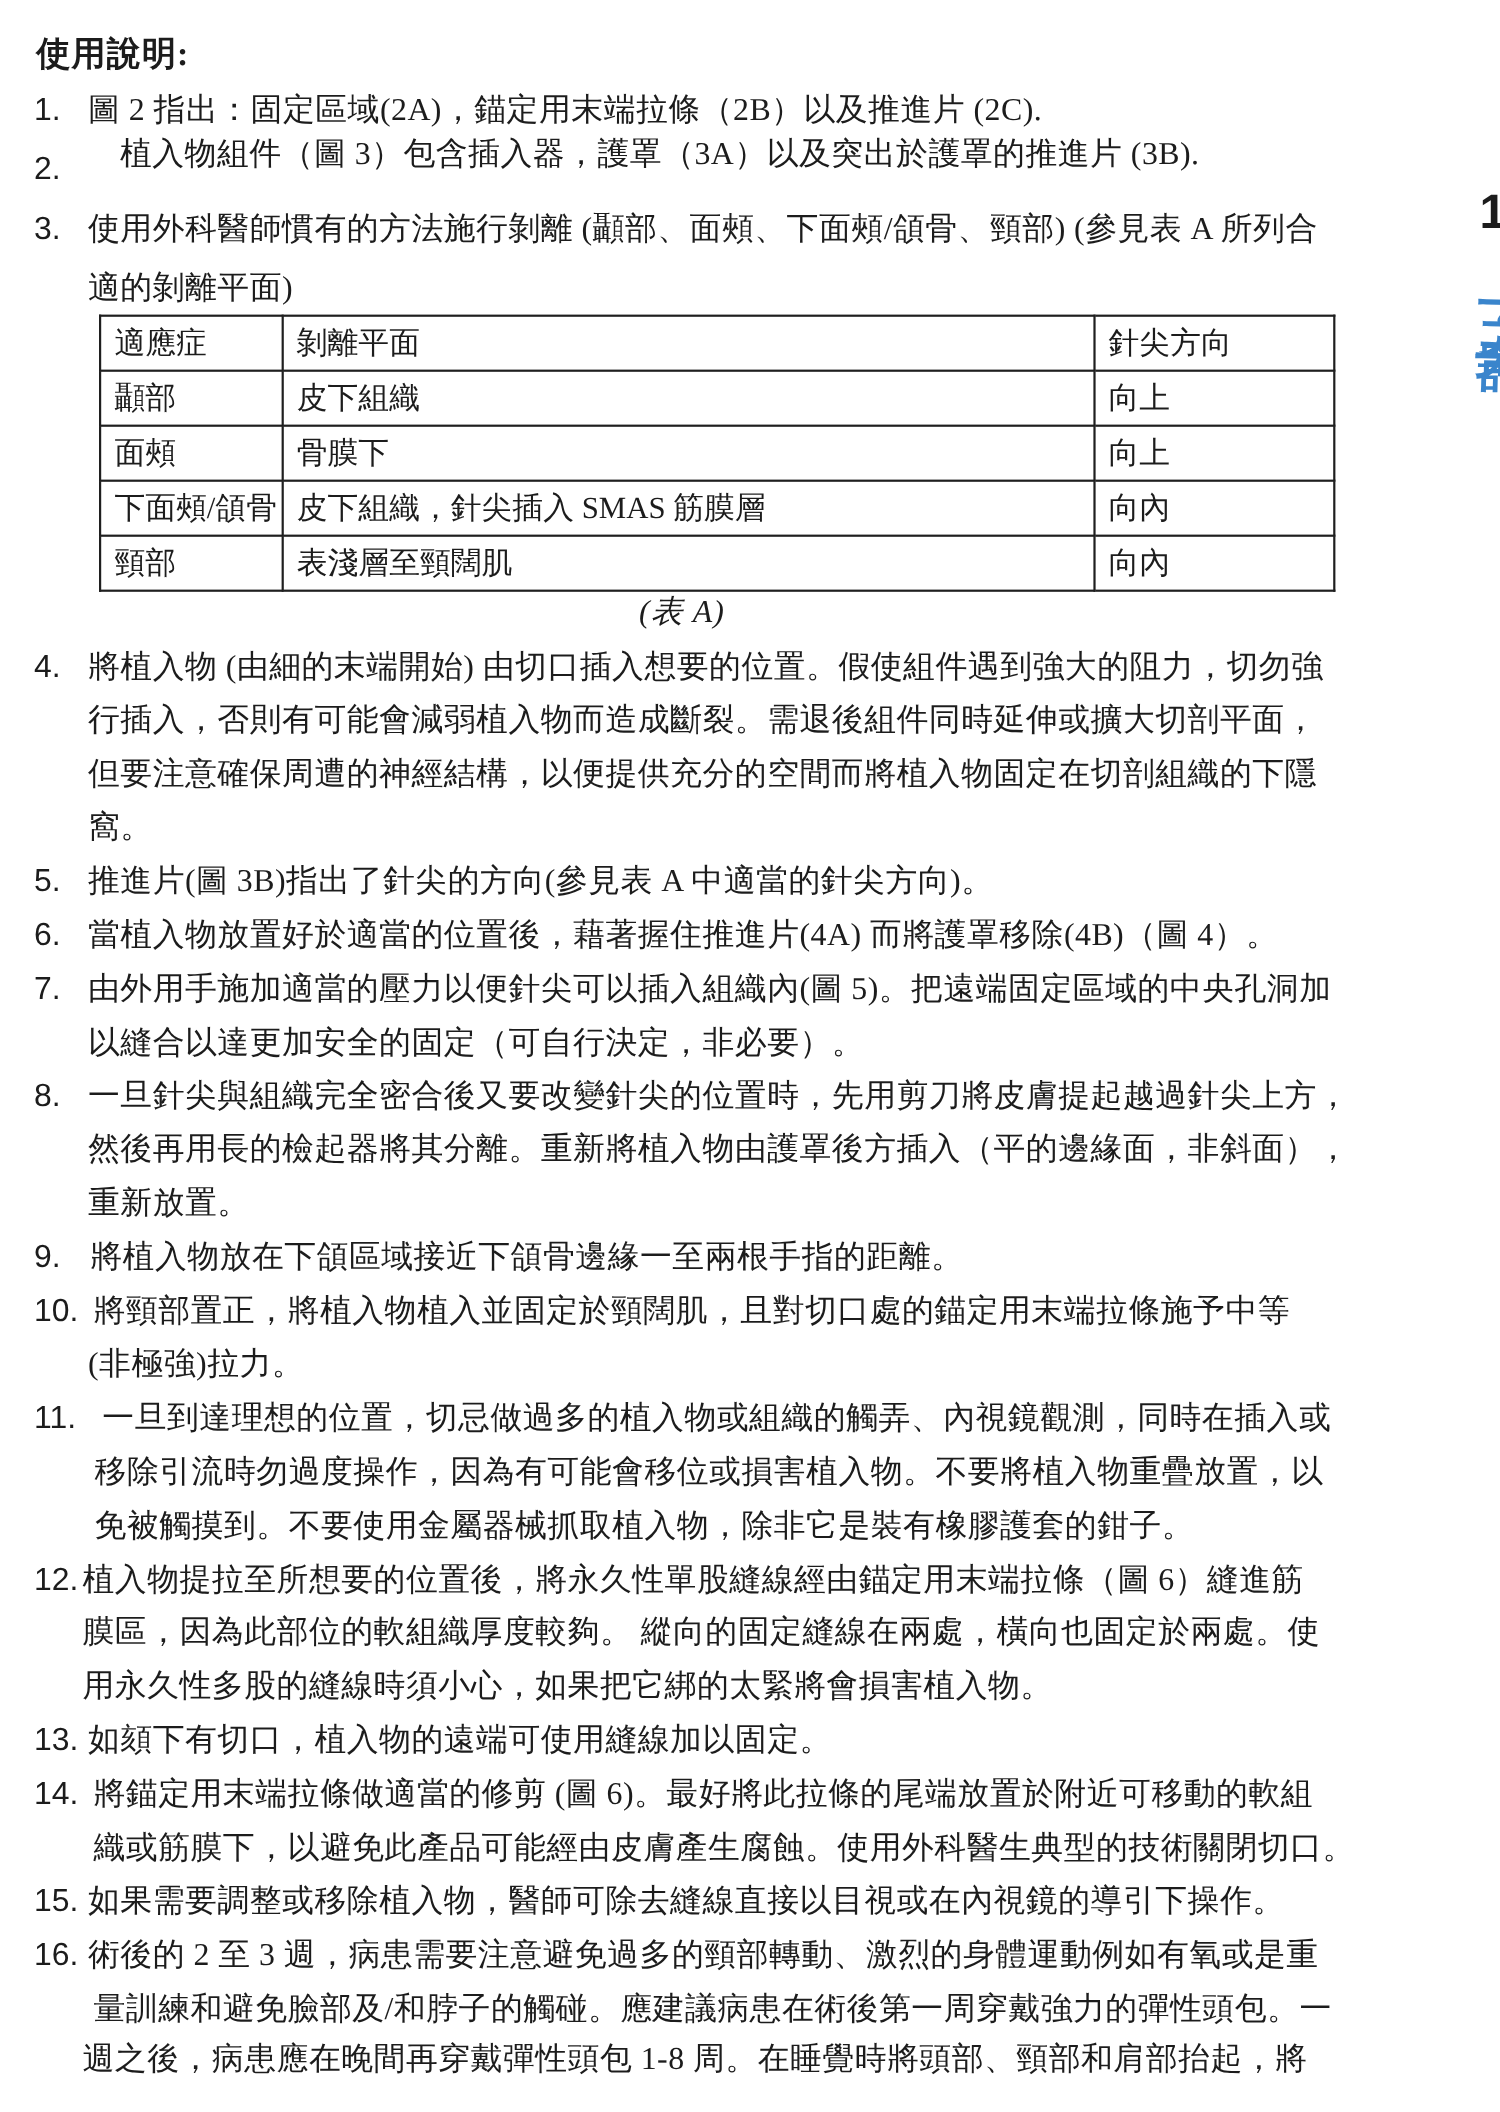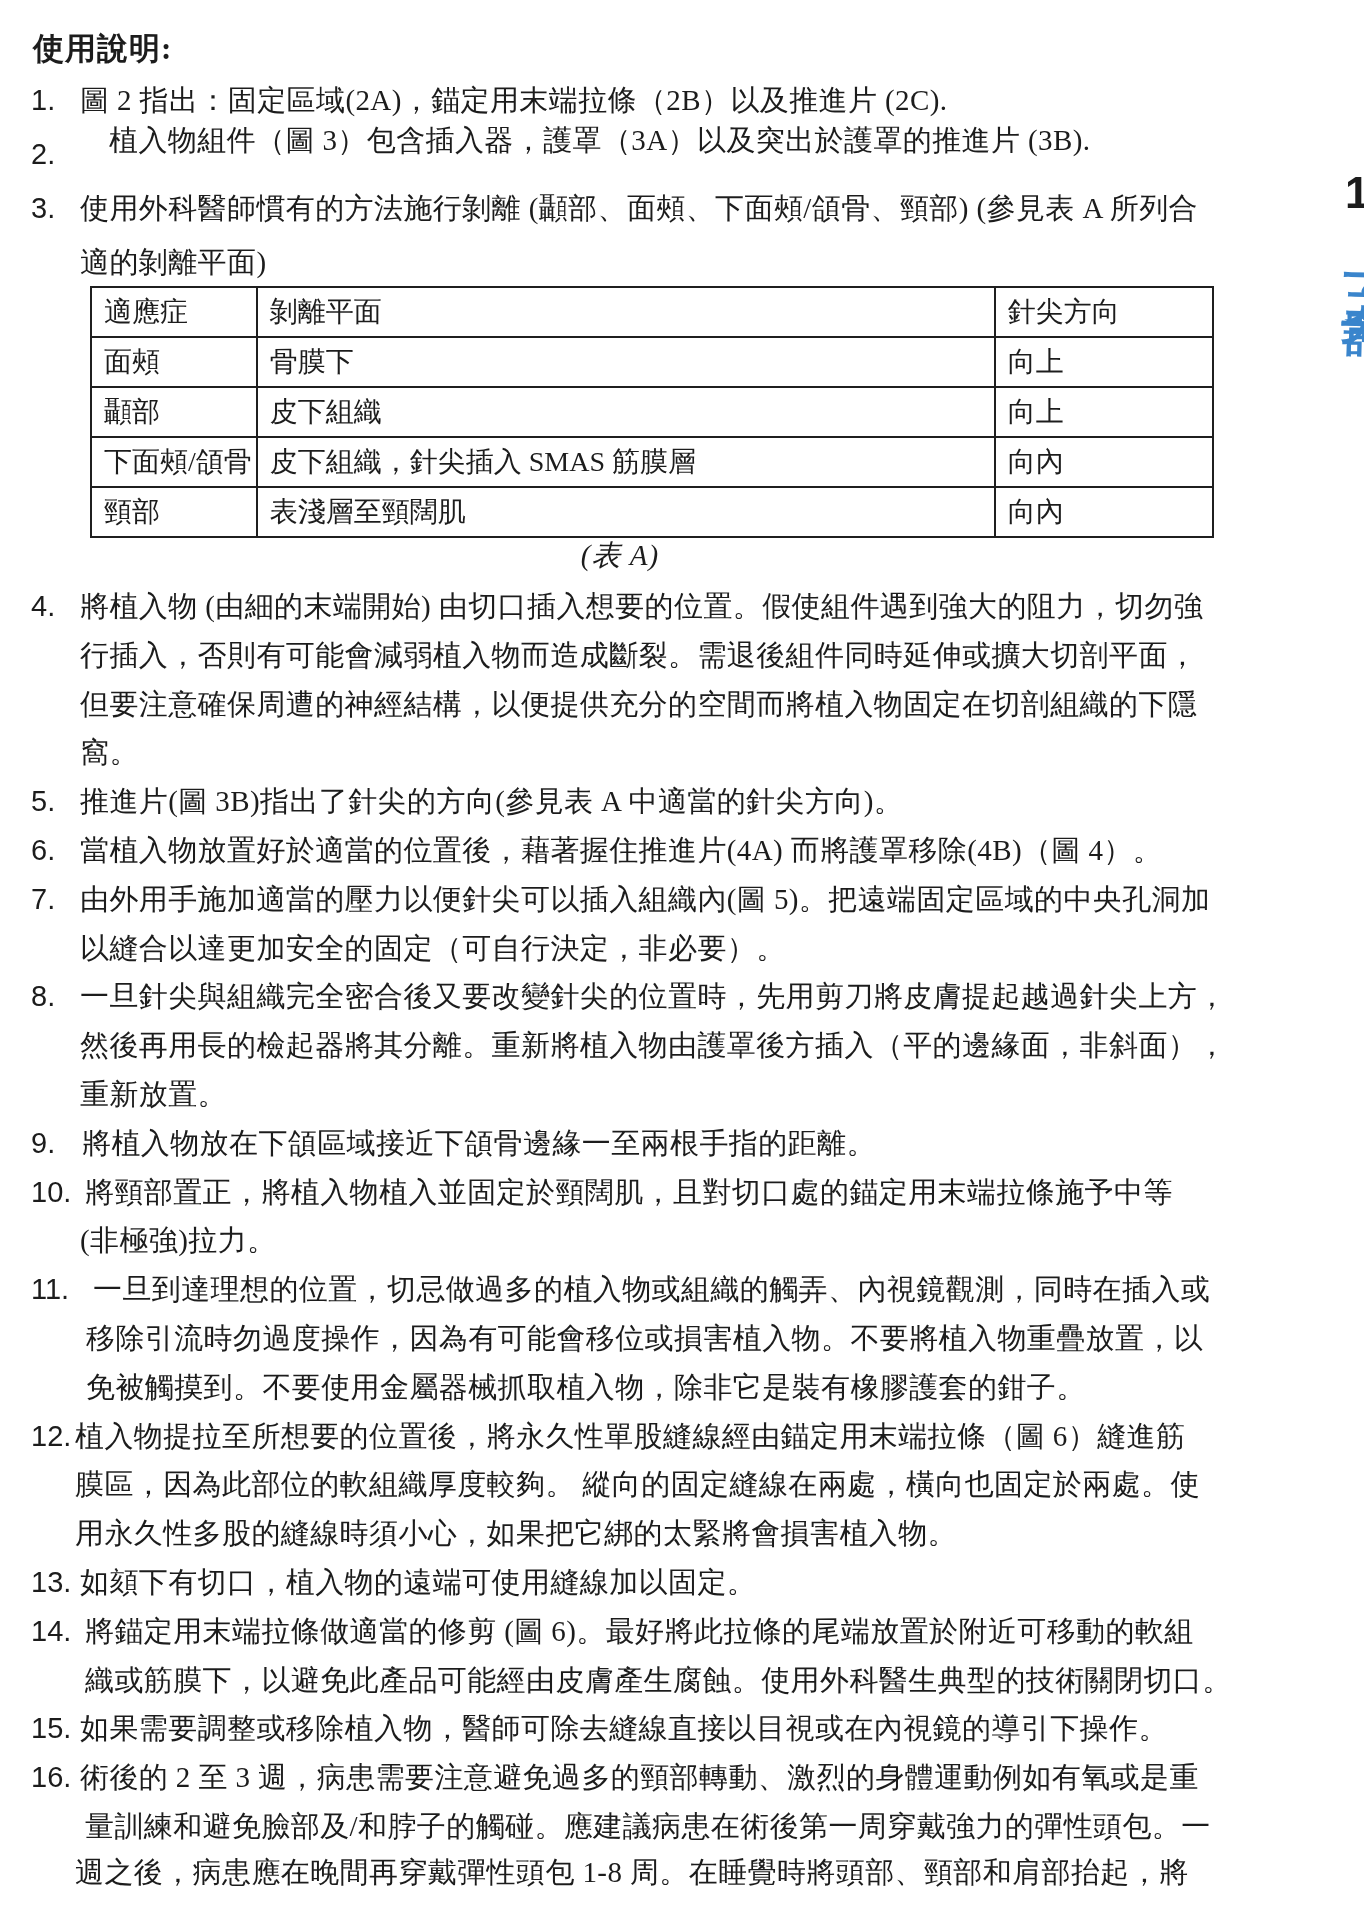--- a/index.html
+++ b/index.html
@@ -126,27 +126,27 @@
         <col style="width: 738px;">
         <col style="width: 218px;">
       </colgroup>
     <tbody>
         <tr>
           <td style="height: 48px;">適應症</td>
           <td style="height: 48px;">剝離平面</td>
           <td style="height: 48px;">針尖方向</td>
         </tr>
         <tr>
-          <td style="height: 48px;">面頰</td>
-          <td style="height: 48px;">骨膜下</td>
+          <td style="height: 48px;">顳部</td>
+          <td style="height: 48px;">皮下組織</td>
           <td style="height: 48px;">向上</td>
         </tr>
         <tr>
-          <td style="height: 48px;">顳部</td>
-          <td style="height: 48px;">皮下組織</td>
+          <td style="height: 48px;">面頰</td>
+          <td style="height: 48px;">骨膜下</td>
           <td style="height: 48px;">向上</td>
         </tr>
         <tr>
           <td style="height: 48px;">下面頰/頜骨</td>
           <td style="height: 48px;">皮下組織，針尖插入 SMAS 筋膜層</td>
           <td style="height: 48px;">向內</td>
         </tr>
         <tr>
           <td style="height: 48px;">頸部</td>
           <td style="height: 48px;">表淺層至頸闊肌</td>

